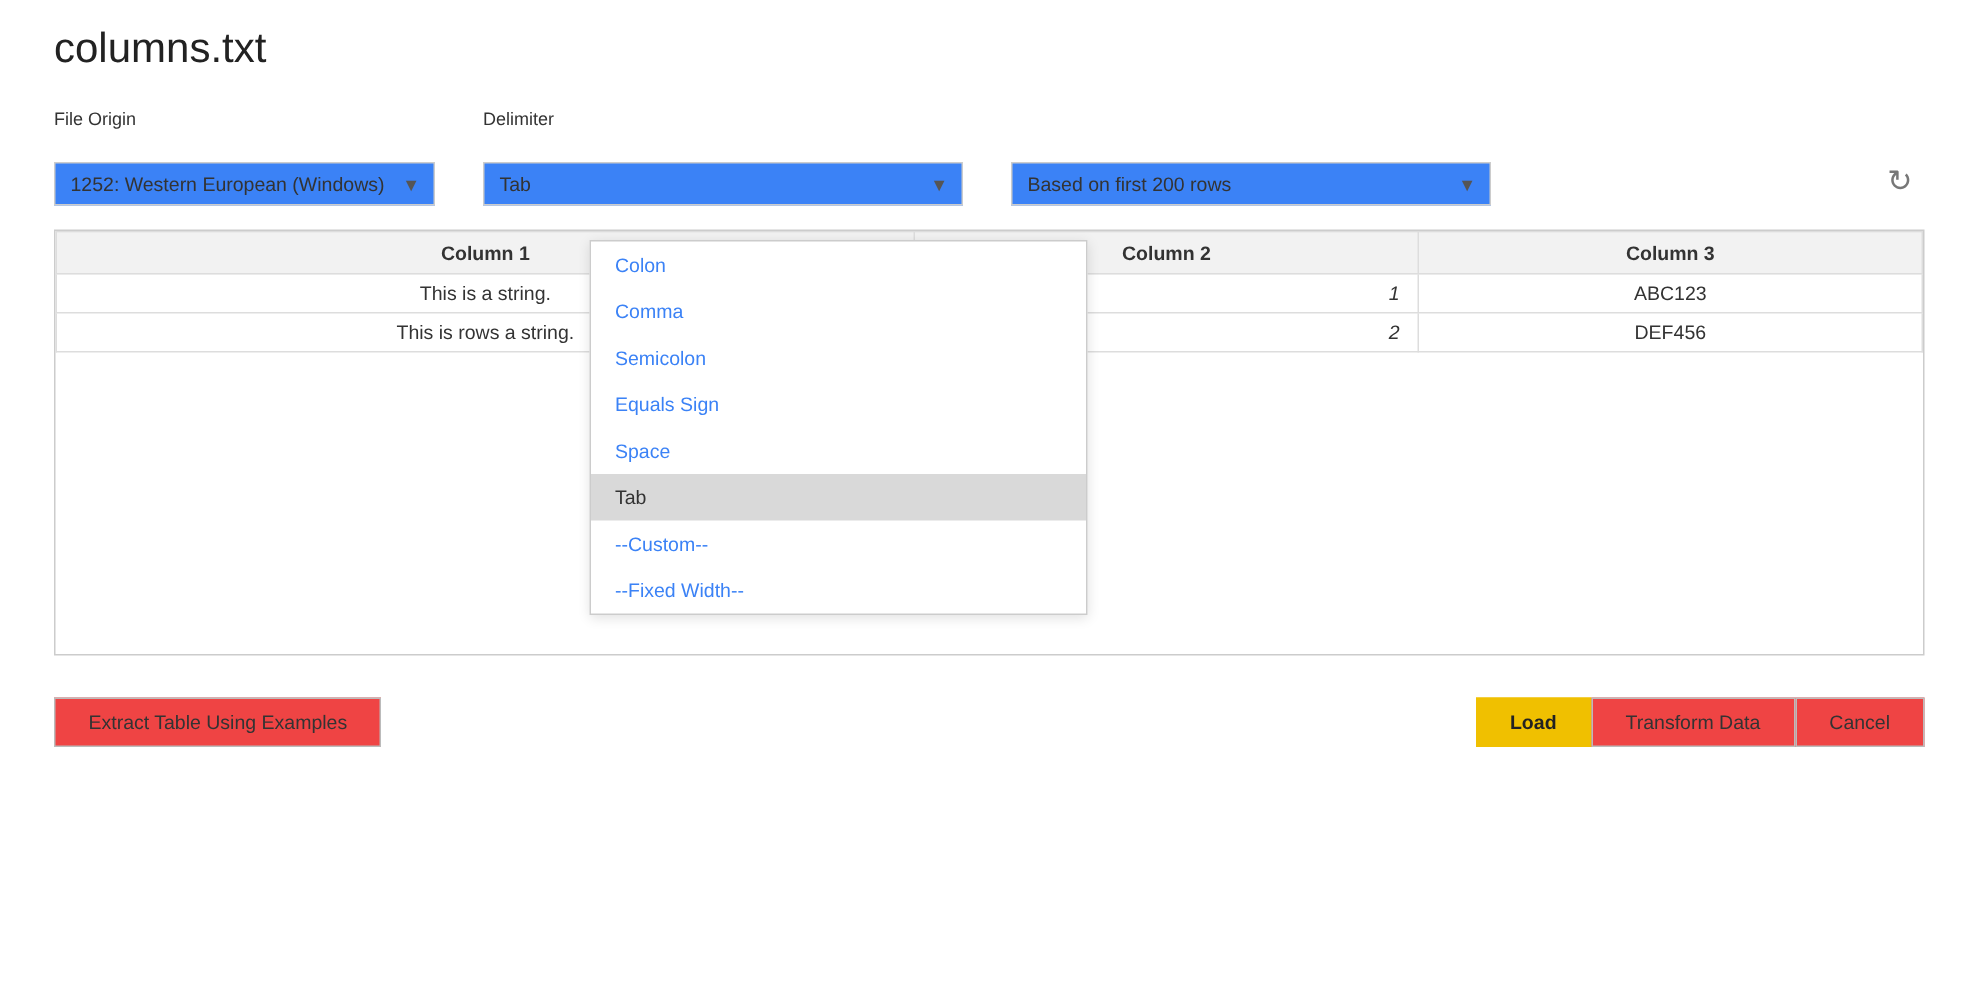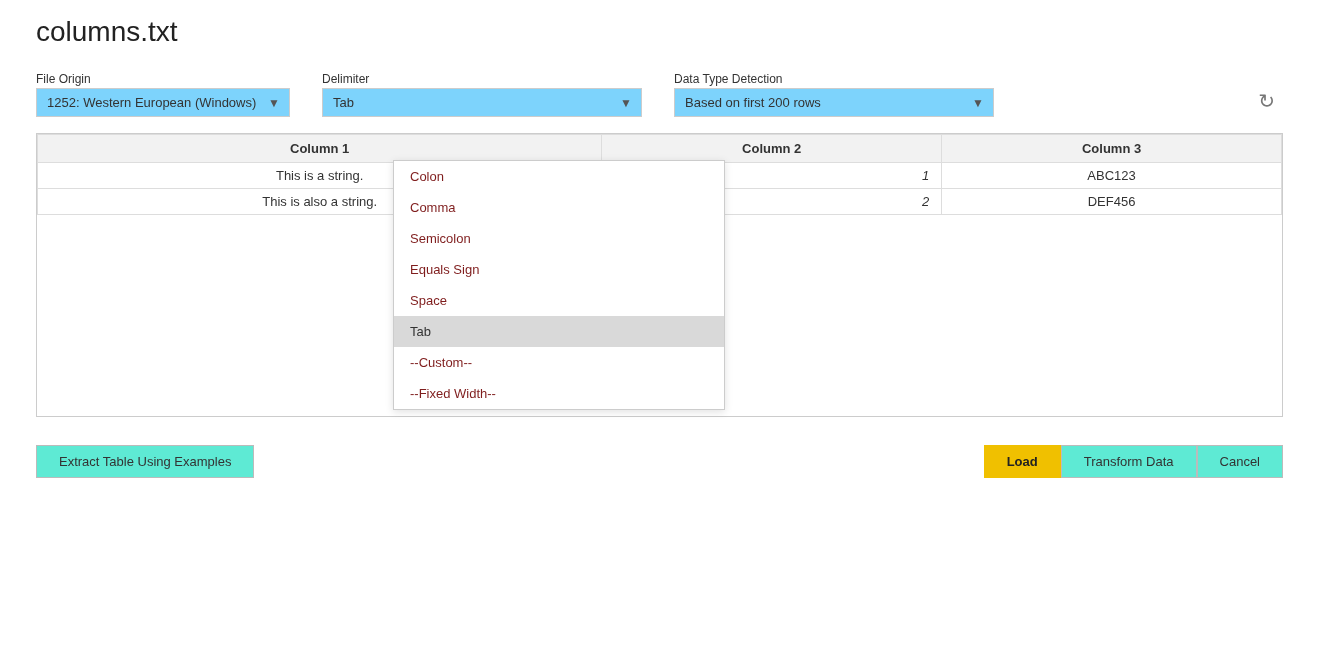--- a/index.html
+++ b/index.html
@@ -46,36 +46,36 @@
     }
     .controls-row {
       display: flex;
       align-items: flex-end;
       gap: 32px;
       margin-bottom: 16px;
     }
     .control-group {
       display: flex;
       flex-direction: column;
-      gap: 0;
+      gap: 20px;
     }
     .control-label {
       font-size: 12px;
       color: #333;
       margin-bottom: 2px;
     }
     .select-wrapper {
       position: relative;
       display: inline-block;
     }
     .select-wrapper select {
       appearance: none;
       -webkit-appearance: none;
       border: 1px solid #ccc;
-      background: #7dd3fc;
+      background: #3b82f6;
       padding: 6px 32px 6px 10px;
       font-size: 13px;
       color: #333;
       cursor: pointer;
       outline: none;
       min-width: 200px;
     }
     .select-wrapper .chevron {
       position: absolute;
       right: 10px;
@@ -120,21 +120,21 @@
       display: flex;
       align-items: center;
       justify-content: space-between;
       padding: 12px 0 16px 0;
     }
     .footer-left {}
     .footer-right { display: flex; }
 
     .btn {
       border: 1px solid #bbb;
-      background: #5eead4;
+      background: #ef4444;
       padding: 8px 22px;
       font-size: 13px;
       cursor: pointer;
       color: #333;
     }
     .btn-primary {
       background: #f0c000;
       border-color: #f0c000;
       color: #222;
       font-weight: 600;
@@ -147,21 +147,21 @@
       left: 393px;
       width: 332px;
       background: #fff;
       border: 1px solid #ccc;
       box-shadow: 0 2px 8px rgba(0,0,0,0.12);
       z-index: 100;
     }
     .dropdown-item {
       padding: 8px 16px;
       font-size: 13px;
-      color: #7f1d1d;
+      color: #3b82f6;
       cursor: pointer;
     }
     .dropdown-item.selected {
       background: #d9d9d9;
       color: #333;
     }
 
     
     .icon-area {
       margin-left: auto;
@@ -207,21 +207,20 @@
       <span class="control-label">Delimiter</span>
       <div class="select-wrapper delimiter-wrapper">
         <select>
           <option>Tab</option>
         </select>
         <span class="chevron">▼</span>
       </div>
     </div>
 
     <div class="control-group">
-      <span class="control-label">Data Type Detection</span>
       <div class="select-wrapper datatype-wrapper">
         <select>
           <option>Based on first 200 rows</option>
           <option>Based on entire dataset</option>
           <option>Do not detect data types</option>
         </select>
         <span class="chevron">▼</span>
       </div>
     </div>
 
@@ -239,21 +238,21 @@
           <th>Column 3</th>
         </tr>
       </thead>
       <tbody>
         <tr>
           <td class="col1">This is a string.</td>
           <td class="col2">1</td>
           <td class="col3">ABC123</td>
         </tr>
         <tr>
-          <td class="col1">This is also a string.</td>
+          <td class="col1">This is rows a string.</td>
           <td class="col2">2</td>
           <td class="col3">DEF456</td>
         </tr>
       </tbody>
     </table>
   </div>
 
   <div class="footer">
     <div class="footer-left">
       <button class="btn">Extract Table Using Examples</button>

